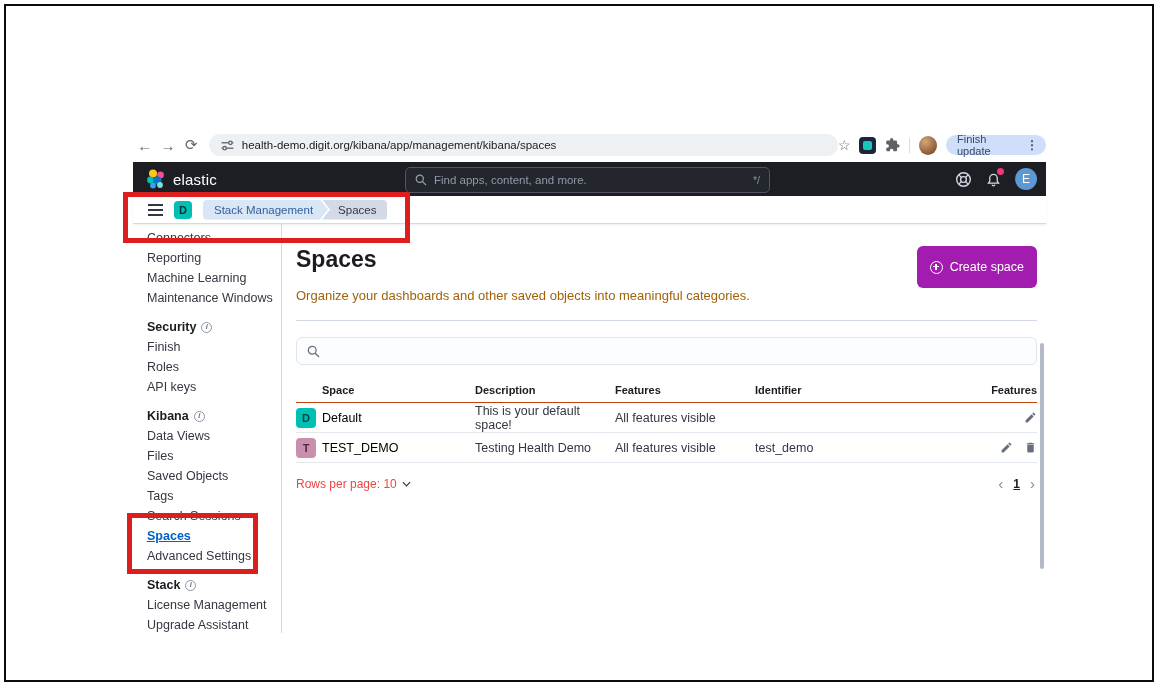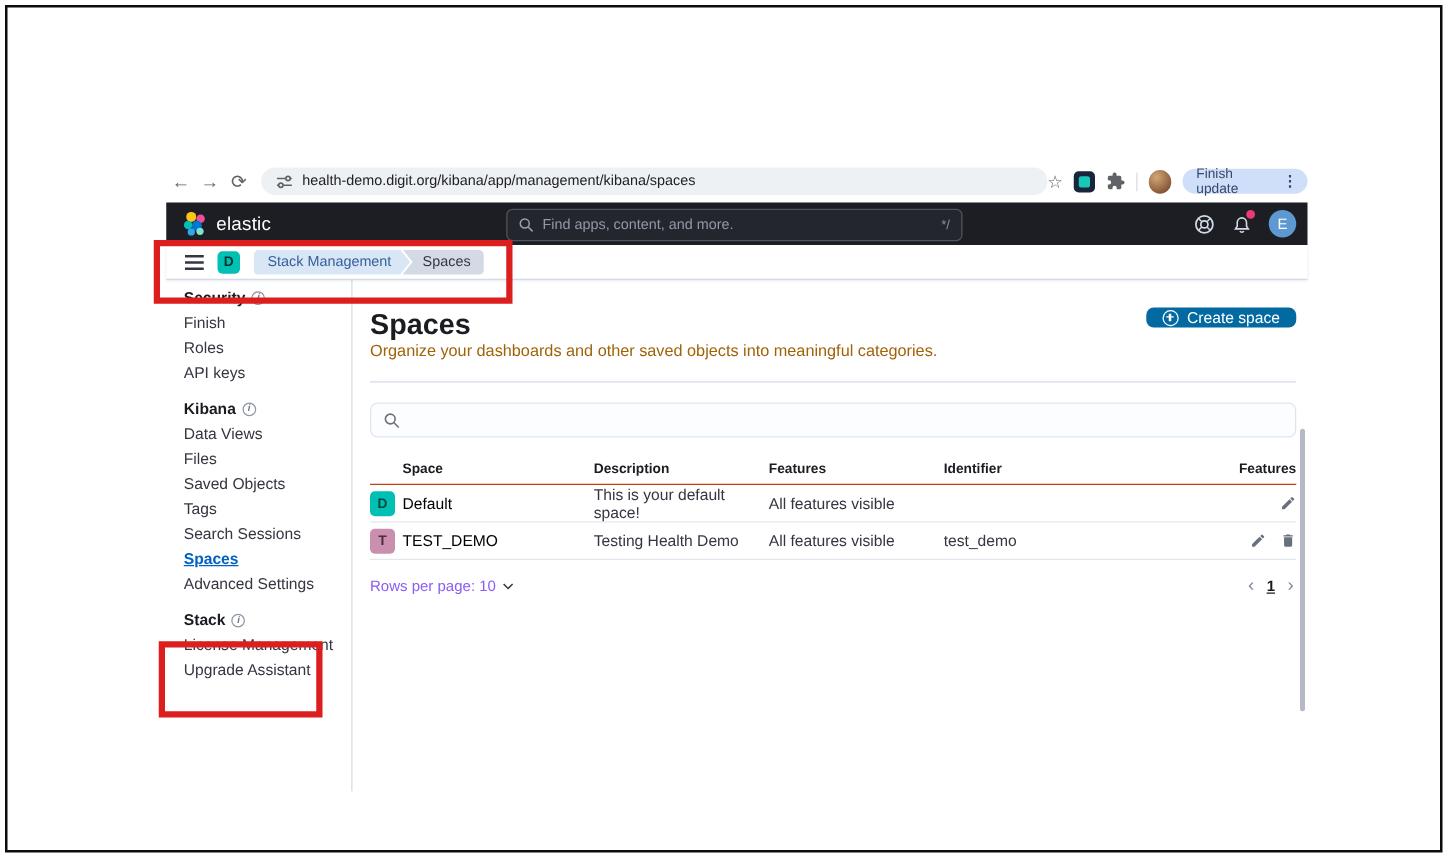--- a/index.html
+++ b/index.html
@@ -54,21 +54,21 @@
   .side-heading { height:20px; line-height:20px; font-weight:700; color:#1a1c21; display:flex; align-items:center; gap:5px; cursor:default; }
   .info-circle { width:11px; height:11px; border:1px solid #8d97a6; border-radius:50%; display:inline-flex; align-items:center; justify-content:center; }
   .info-circle::after { content:"i"; font-size:7.5px; color:#69707d; font-style:italic; }
   .side-item.selected { color:#0061c5; font-weight:700; text-decoration:underline; }
   .side-scrollbar { position:absolute; right:2px; top:181px; width:4px; height:226px; background:#b3bac6; border-radius:2px; cursor:pointer; }
 
   
   .main { position:absolute; left:149px; top:62px; right:0; bottom:0; padding:0 9px 0 14px; overflow:hidden; }
   .title-row { margin-top:22px; display:flex; justify-content:space-between; align-items:flex-start; }
   .page-title { font-size:23px; font-weight:700; color:#1a1c21; }
-  .create-btn { background:#0369a1; color:#fff; font-size:12.5px; border:none; border-radius:6px; height:16px; padding:0 13px; display:flex; align-items:center; gap:7px; cursor:pointer; font-family:"Liberation Sans",sans-serif; }
+  .create-btn { background:#a21caf; color:#fff; font-size:12.5px; border:none; border-radius:6px; height:42px; padding:0 13px; display:flex; align-items:center; gap:7px; cursor:pointer; font-family:"Liberation Sans",sans-serif; }
   .plus-circle { width:13px; height:13px; border:1.3px solid #fff; border-radius:50%; position:relative; }
   .plus-circle::before, .plus-circle::after { content:""; position:absolute; background:#fff; }
   .plus-circle::before { left:2.5px; top:4.6px; width:5.5px; height:1.3px; }
   .plus-circle::after { left:4.6px; top:2.5px; width:1.3px; height:5.5px; }
   .page-desc { font-size:13px; color:#a16207; }
   .divider { margin-top:17px; border-top:1px solid #d3dae6; }
   .search-box { margin-top:16px; height:28px; background:#fcfdfe; border:1px solid #dfe5ee; border-radius:6px; display:flex; align-items:center; padding:0 10px; gap:8px; }
   .search-box input { flex:1; border:none; outline:none; background:transparent; font-size:12.5px; color:#343741; font-family:"Liberation Sans",sans-serif; }
   .search-box input::placeholder { color:#69707d; }
 
@@ -77,21 +77,21 @@
   .th-actions { text-align:right; }
   .trow { height:30px; border-bottom:1px solid #e3e8ef; font-size:12.5px; color:#343741; }
   .row-avatar { width:20px; height:20px; border-radius:4px; font-size:11px; font-weight:700; display:flex; align-items:center; justify-content:center; }
   .row-avatar.teal { background:#00bfb3; color:#01473f; }
   .row-avatar.mauve { background:#ca8eae; color:#4d2a3e; }
   .space-link { color:#000000; cursor:pointer; text-decoration:none; }
   .actions-cell { display:flex; justify-content:flex-end; align-items:center; gap:11px; }
   .action-icon { cursor:pointer; display:flex; }
 
   .table-footer { margin-top:13px; display:flex; justify-content:space-between; align-items:center; }
-  .rows-per-page { font-size:12px; color:#8b5cf6; display:flex; align-items:center; gap:5px; cursor:pointer; }
+  .rows-per-page { font-size:12px; color:#ef4444; display:flex; align-items:center; gap:5px; cursor:pointer; }
   .pager { display:flex; align-items:center; gap:10px; margin-right:2px; }
   .pager-arrow { color:#7d8aa0; font-size:15px; cursor:pointer; line-height:1; }
   .page-num { font-size:12px; font-weight:700; color:#1a1c21; text-decoration:underline; cursor:pointer; }
 
   
   .red-box { position:absolute; border:5px solid #dd1e1e; z-index:40; pointer-events:none; }
   .red-box.box1 { left:123px; top:192px; width:287px; height:51px; }
   .red-box.box2 { left:127px; top:513px; width:131px; height:61px; }
 </style>
 </head>
@@ -185,20 +185,26 @@
           <i></i>
         </span>
       <span class="space-avatar-sm">D</span>
       <span class="crumbs">
         <span class="crumb-a">Stack Management</span>
         <span class="crumb-b">Spaces</span>
       </span>
     </div>
 
     <div class="sidebar">
+      <div class="side-group">
+        <div class="side-item">Connectors</div>
+        <div class="side-item">Reporting</div>
+        <div class="side-item">Machine Learning</div>
+        <div class="side-item">Maintenance Windows</div>
+      </div>
       <div class="side-group">
         <div class="side-heading">
           <span>Security</span>
           <span class="info-circle"></span>
         </div>
         <div class="side-item">Finish</div>
         <div class="side-item">Roles</div>
         <div class="side-item">API keys</div>
       </div>
       <div class="side-group">

